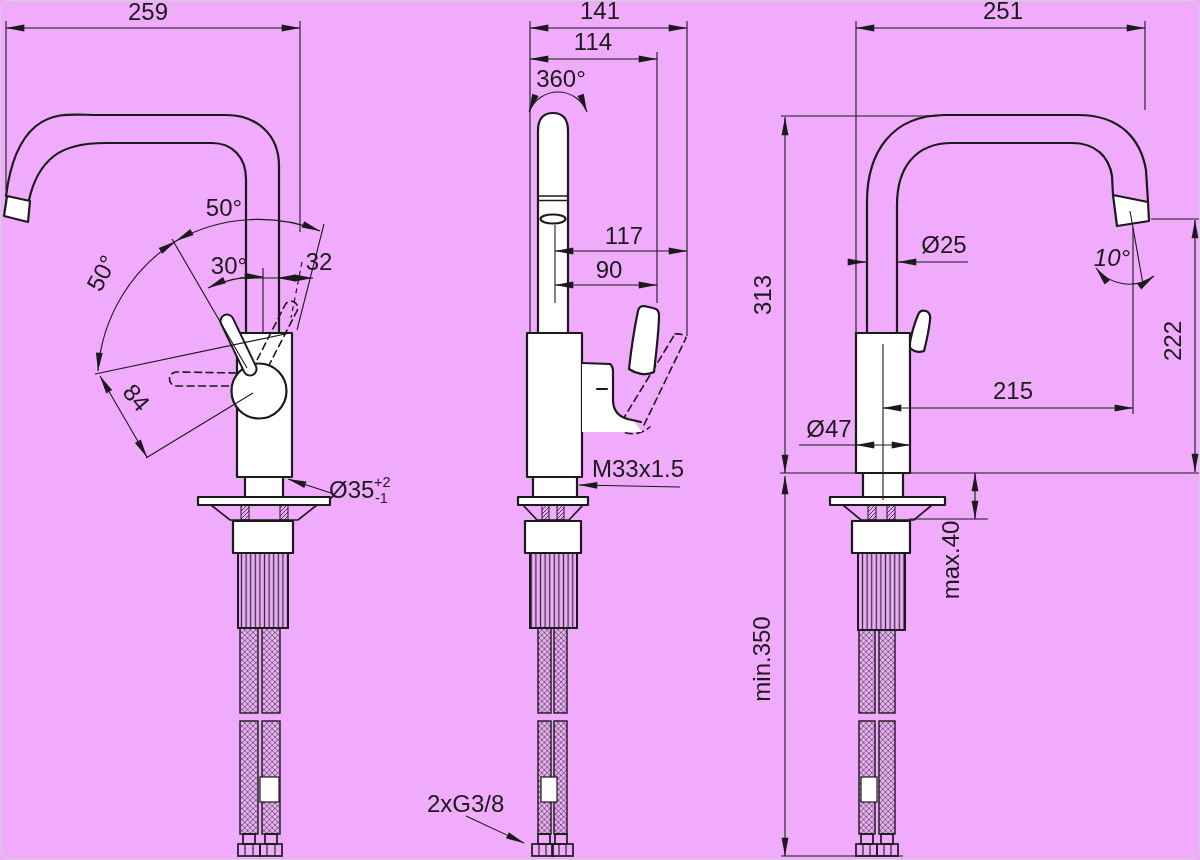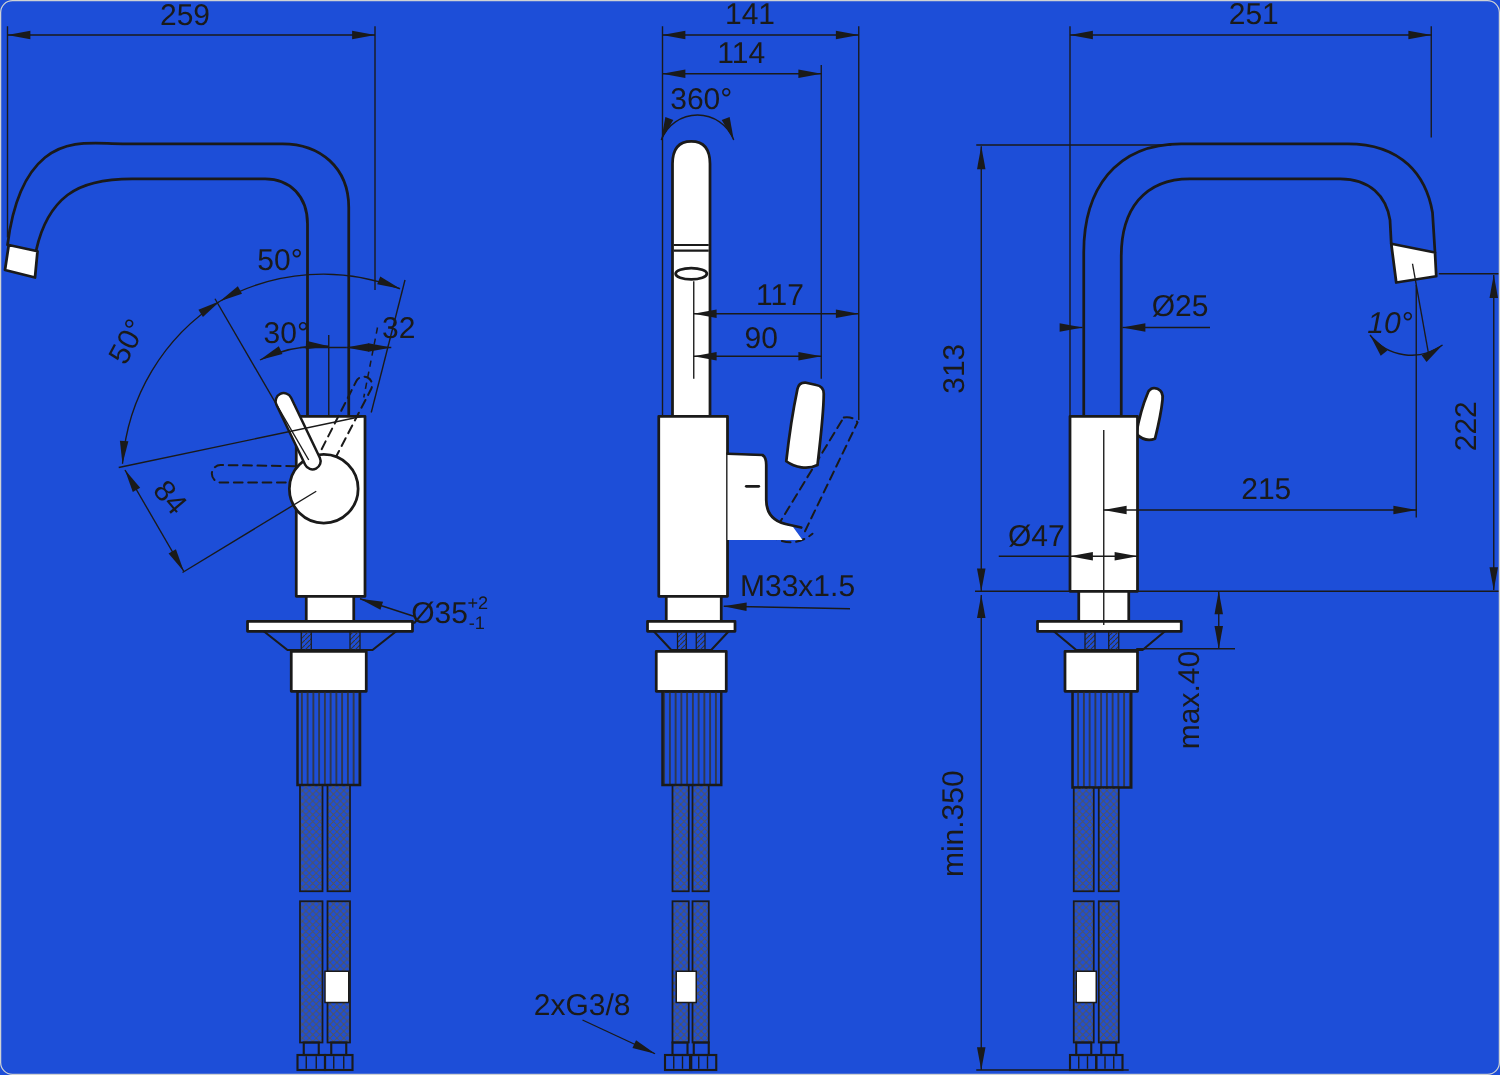--- a/index.html
+++ b/index.html
@@ -1,16 +1,16 @@
 <!DOCTYPE html>
 <html><head>
 <meta charset="utf-8">
 <style>
   html,body{margin:0;padding:0;background:#fff;}
-  .page{position:relative;width:1200px;height:860px;background:#1d4ed8;overflow:hidden;}
+  .page{position:relative;width:1200px;height:860px;background:#f0abfc;overflow:hidden;}
   .frame{position:absolute;inset:0;border:1px solid #cfd2d4;border-radius:10px;pointer-events:none;}
   svg text{font-family:"Liberation Sans","DejaVu Sans",sans-serif;font-size:24px;fill:#1a1a1a;}
   svg text.sm{font-size:14.5px;}
   svg text.it{font-style:italic;}
   .o{fill:none;stroke:#1a1a1a;stroke-width:2.2;stroke-linejoin:round;stroke-linecap:round;}
   .ow{fill:#ffffff;stroke:#1a1a1a;stroke-width:2.2;stroke-linejoin:round;}
   .m{fill:none;stroke:#1a1a1a;stroke-width:1.7;}
   .t{fill:none;stroke:#1a1a1a;stroke-width:1.1;}
   .d{fill:none;stroke:#1a1a1a;stroke-width:1.1;marker-start:url(#arr);marker-end:url(#arr);}
   .de{fill:none;stroke:#1a1a1a;stroke-width:1.1;marker-end:url(#arr);}

